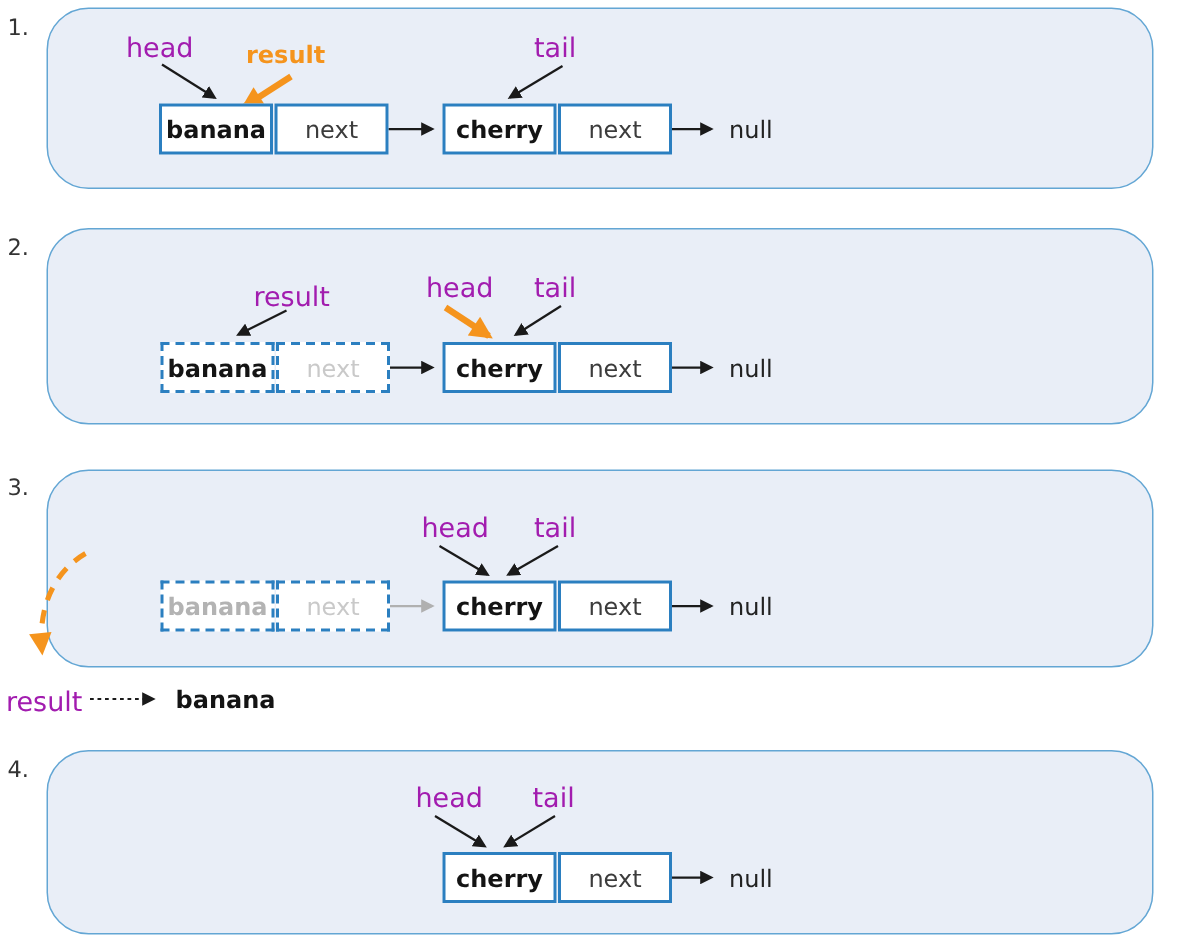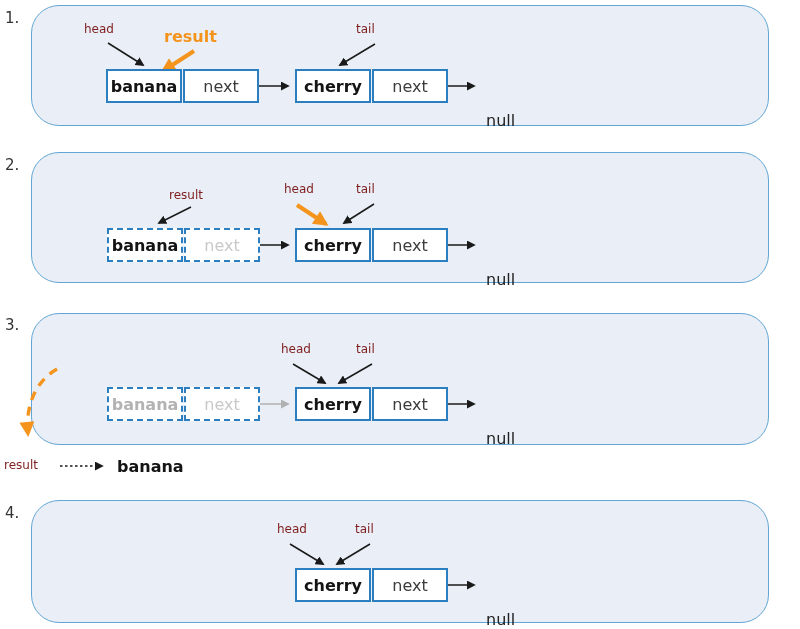--- a/index.html
+++ b/index.html
@@ -11,23 +11,23 @@
   .panel{
     position:absolute;left:31px;width:738px;
     background:#e9eef7;border:1.5px solid #63a6d4;border-radius:28px;
     box-sizing:border-box;
   }
   .p1{top:5px;height:121px;}
   .p2{top:152px;height:131px;}
   .p3{top:313px;height:132px;}
   .p4{top:500px;height:123px;}
   .num{position:absolute;left:5px;font-size:15px;color:#333;}
-  .lbl{position:absolute;font-size:12px;color:#7f1d1d;white-space:nowrap;}
+  .lbl{position:absolute;font-size:18px;color:#a21caf;white-space:nowrap;}
   .lbl-orange{font-weight:bold;color:#f5941d;font-size:16px;}
-  .null-lbl{position:absolute;font-size:16px;color:#222;margin-top:34px;}
+  .null-lbl{position:absolute;font-size:16px;color:#222;}
   .node{position:absolute;display:flex;gap:1px;}
   .cell{
     width:76px;height:34px;box-sizing:border-box;
     border:2px solid #2b7fc0;background:#ffffff;
     display:flex;align-items:center;justify-content:center;
     font-size:16px;color:#3c3c3c;
   }
   .val{font-weight:bold;color:#141414;}
   .dashed .cell{border-style:dashed;}
   .nxt-faded{color:#c9c9c9;}

